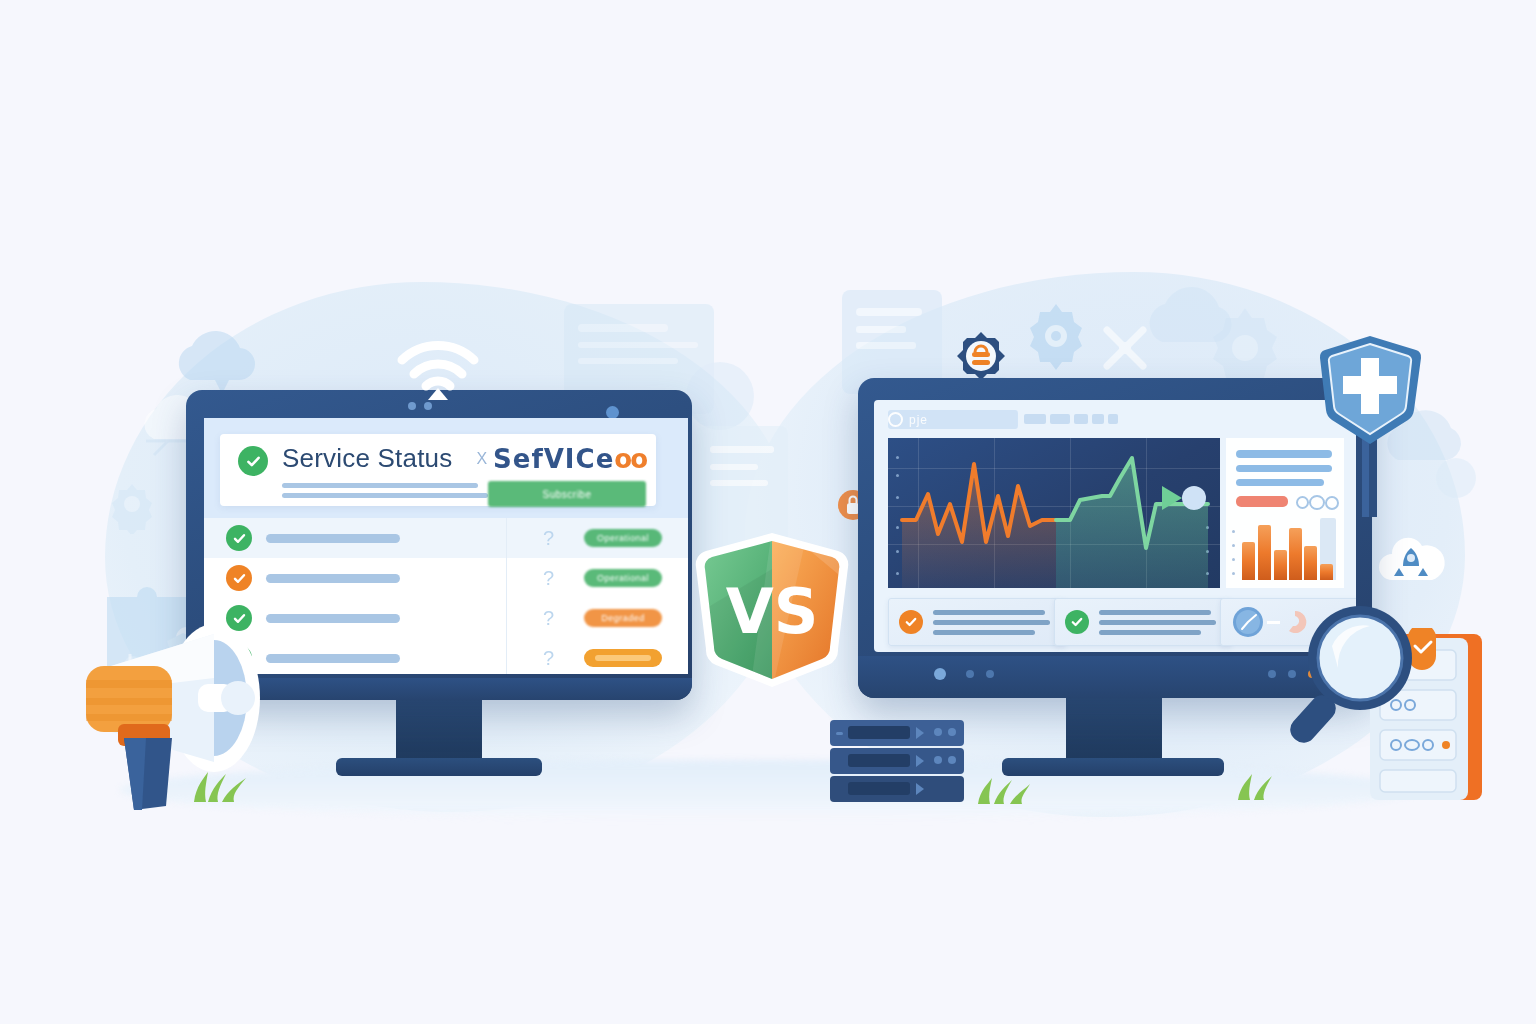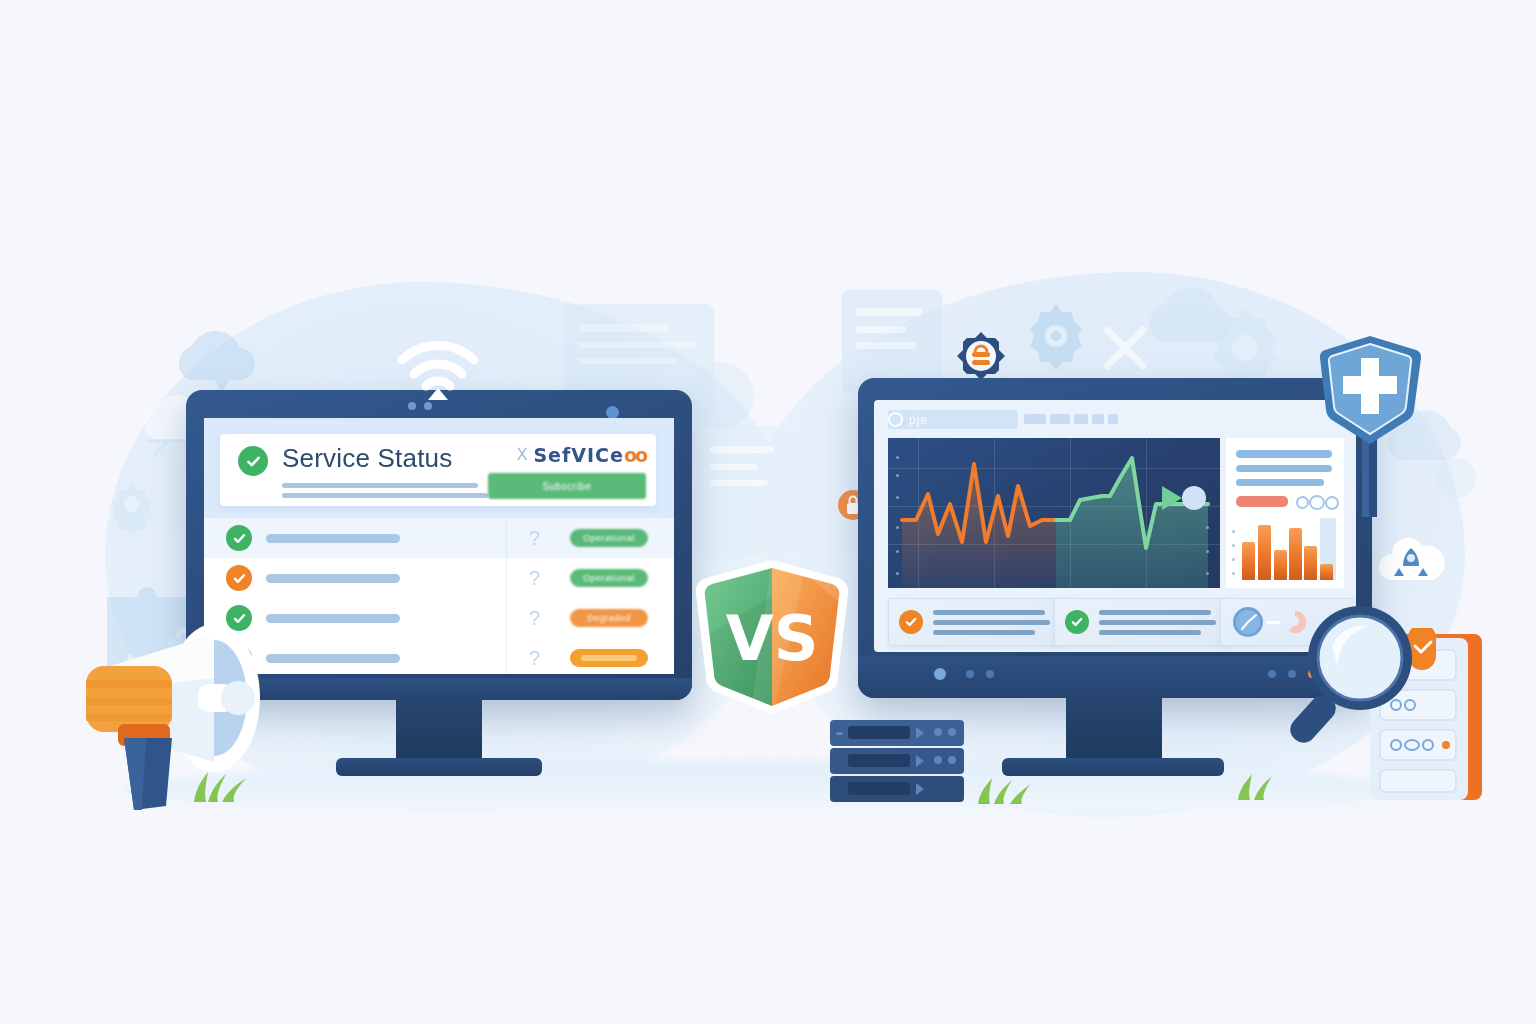--- a/index.html
+++ b/index.html
@@ -93,21 +93,21 @@
   .check svg{display:block;}
   .c-green{background:#3db363;}
   .c-orange{background:#ef8326;}
   .svc-title{
     font-family:"Liberation Sans",sans-serif;
     color:#2c4a72;font-size:26px;font-weight:normal;letter-spacing:.2px;
     white-space:nowrap;
   }
   .logo-text{
     font-family:"DejaVu Sans",sans-serif;
-    color:#33558a;font-size:19px;font-weight:bold;letter-spacing:1px;
+    color:#33558a;font-size:26px;font-weight:bold;letter-spacing:1px;
     white-space:nowrap;
   }
   .logo-x{color:#9ab6d8;font-weight:normal;margin-right:6px;font-size:16px;}
   .logo-tail{color:#ef7f2c;letter-spacing:-2px;}
   .skel{background:#a9c6e4;border-radius:6px;}
   .pill{
     border-radius:14px;display:flex;align-items:center;justify-content:center;
     font-size:9px;letter-spacing:.5px;color:#fff;overflow:hidden;
     font-family:"Liberation Sans",sans-serif;
   }
@@ -298,21 +298,21 @@
       <path d="M46 50 l10 12 h-20 z" fill="#ffffff"></path>
     </svg>
   </div>
 
   <div class="monitor" style="left:186px;top:390px;width:506px;height:310px;z-index:25;">
     <div class="mon-frame"></div>
     <div class="mon-dot" style="left:222px;top:12px;"></div>
     <div class="mon-dot" style="left:238px;top:12px;"></div>
     <div class="mon-dot big" style="left:420px;top:16px;background:#5f93cf;"></div>
 
-    <div class="mon-inner" style="left:18px;top:28px;width:470px;height:256px;border-radius:0;">
+    <div class="mon-inner" style="left:18px;top:28px;width:470px;height:256px;border-radius:0;padding-left:14px;">
 
       <div class="status-card" style="left:16px;top:16px;width:436px;height:72px;display:flex;align-items:flex-start;padding:0;">
         <div class="check c-green" style="width:30px;height:30px;margin:12px 0 0 18px;">
           <svg width="17" height="17" viewBox="0 0 17 17">
               <path d="M3.4 8.8 L6.8 12.2 L13.6 4.8" stroke="#fff" stroke-width="2.6" fill="none" stroke-linecap="round" stroke-linejoin="round"></path>
             </svg>
         </div>
         <div style="flex:1;margin-left:14px;margin-top:9px;">
           <div class="svc-title">Service Status</div>
           <div class="skel" style="width:196px;height:5px;margin-top:9px;"></div>
@@ -402,21 +402,21 @@
       <rect x="136" y="64" width="36" height="28" rx="10" fill="#ffffff"></rect>
       <circle cx="176" cy="78" r="17" fill="#e9f2fb"></circle>
     </svg>
   </div>
   <div class="grass" style="left:186px;top:768px;">
     <svg width="70" height="34" viewBox="0 0 70 34">
         <path d="M8 34 C10 18 18 10 22 4 C20 16 18 24 20 34 Z M22 34 C26 20 34 12 40 6 C34 18 30 26 32 34 Z M36 34 C42 22 52 16 60 10 C52 20 46 26 48 34 Z" fill="#86c552"></path>
       </svg>
   </div>
 
-  <div class="vs-badge" style="left:688px;top:556px;width:168px;height:162px;">
+  <div class="vs-badge" style="left:688px;top:529px;width:168px;height:162px;">
     <svg width="168" height="162" viewBox="0 0 168 162">
       <defs>
         <linearGradient id="gL" x1="0" y1="0" x2="1" y2="1">
           <stop offset="0%" stop-color="#7fd099"></stop>
             <stop offset="100%" stop-color="#3d9e63"></stop>
         </linearGradient>
         <linearGradient id="gR" x1="0" y1="0" x2="1" y2="1">
           <stop offset="0%" stop-color="#fcb25c"></stop>
             <stop offset="100%" stop-color="#e06a1f"></stop>
         </linearGradient>

